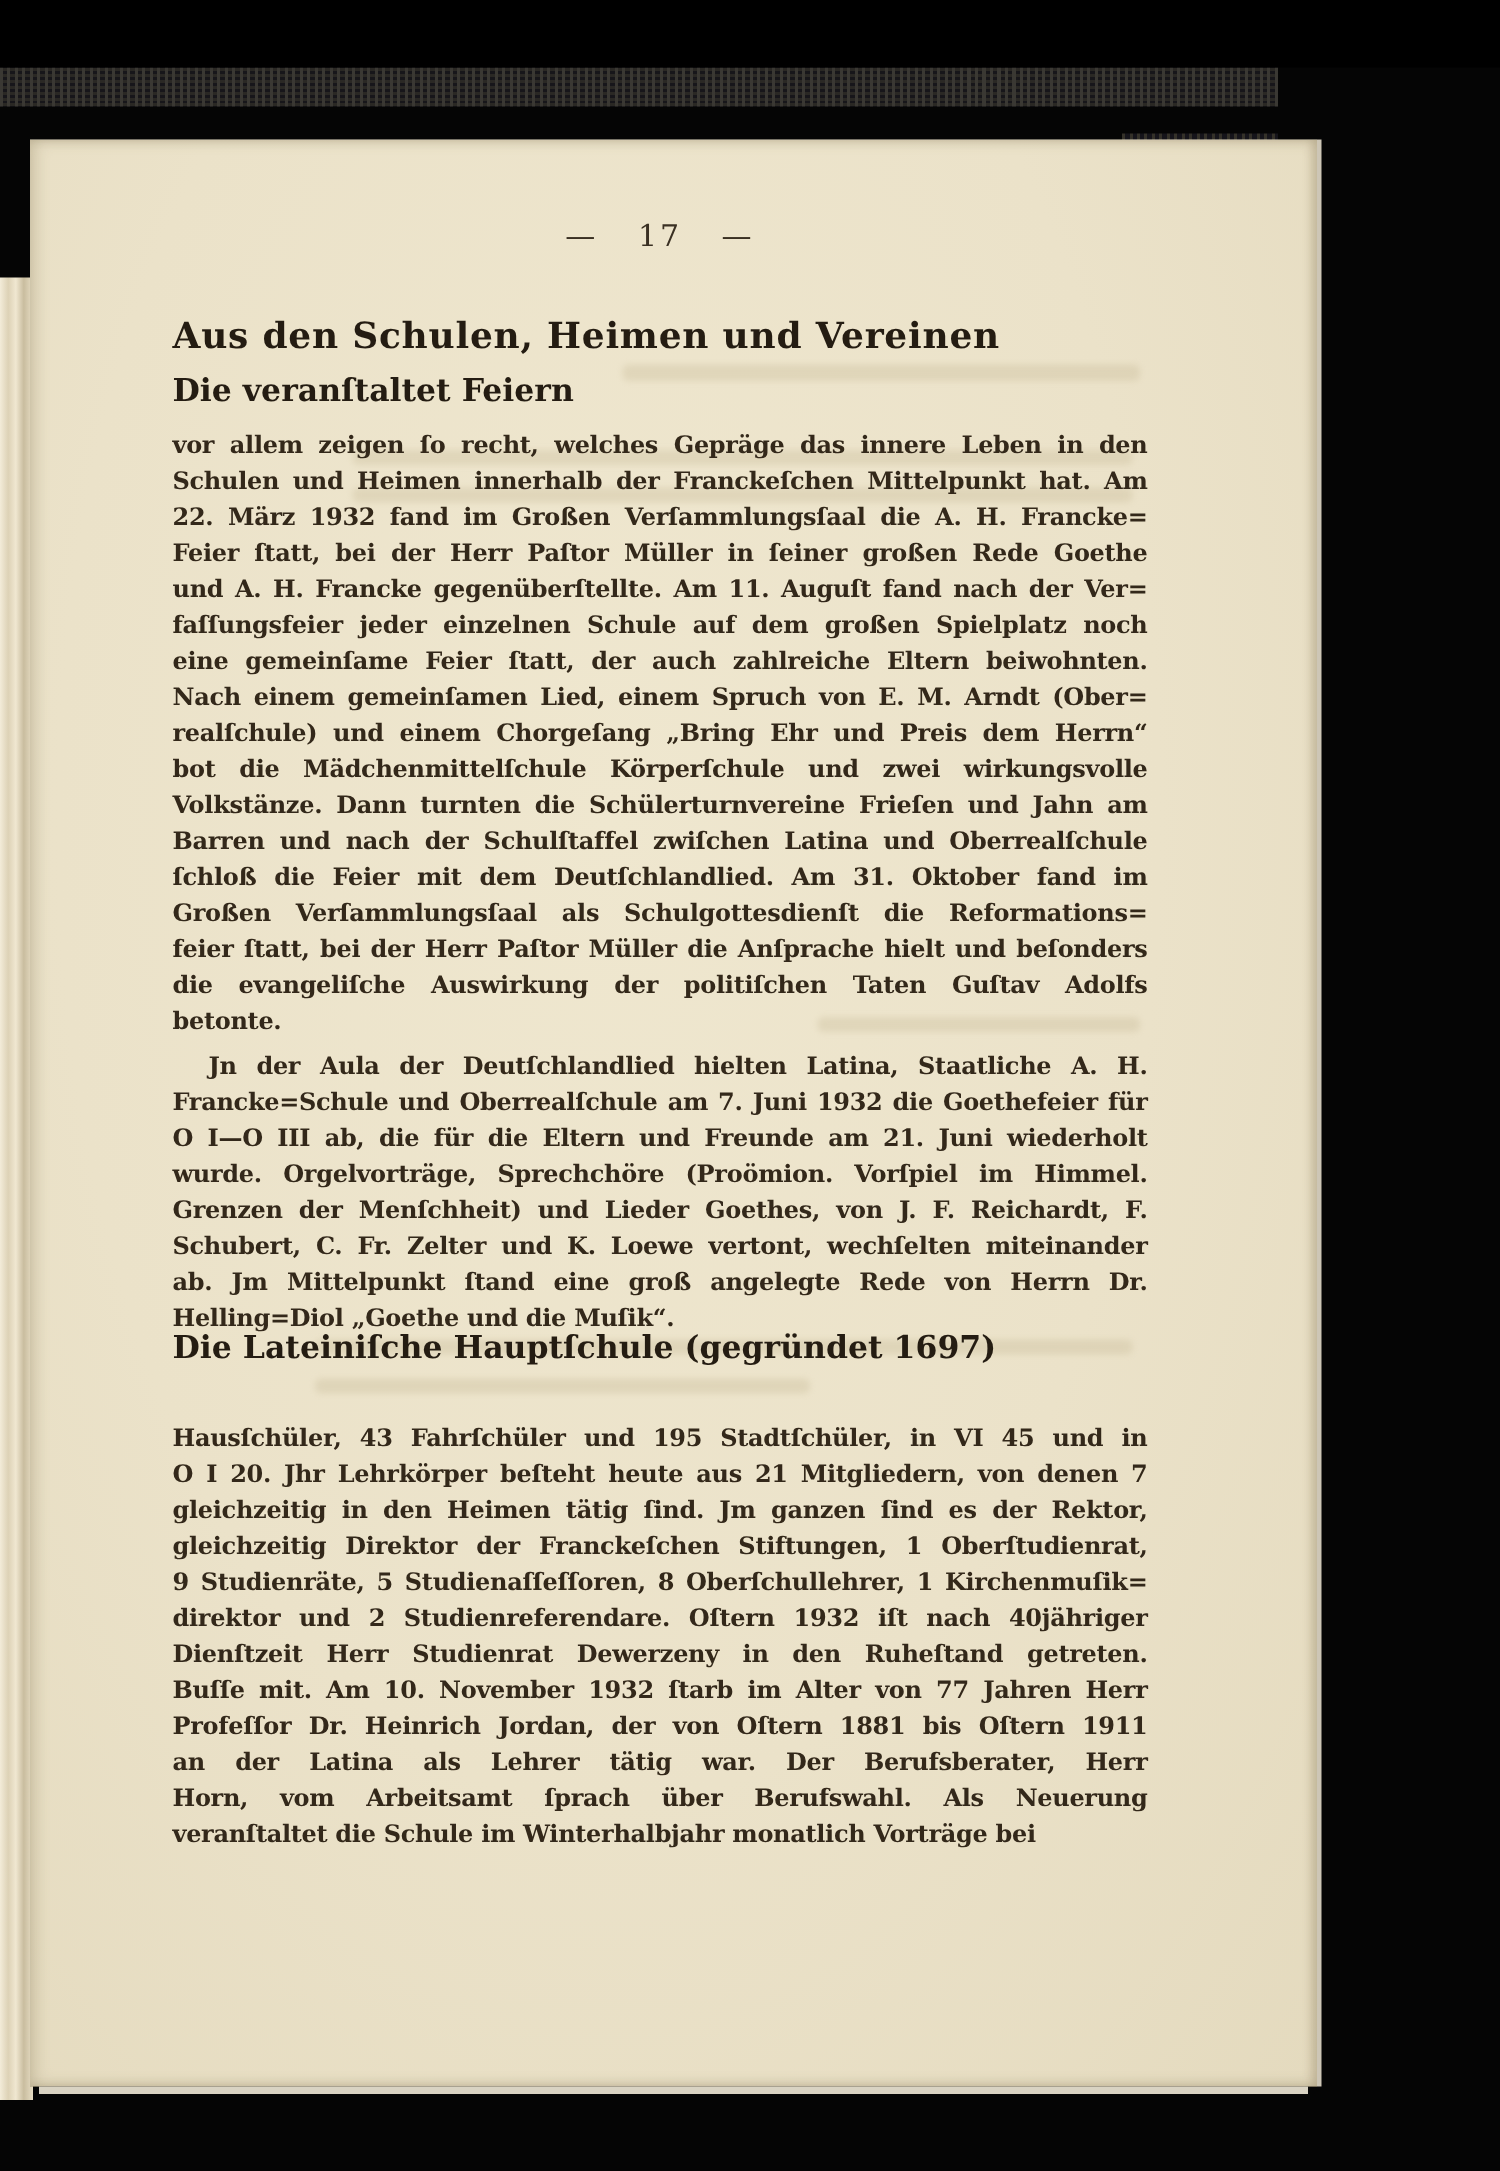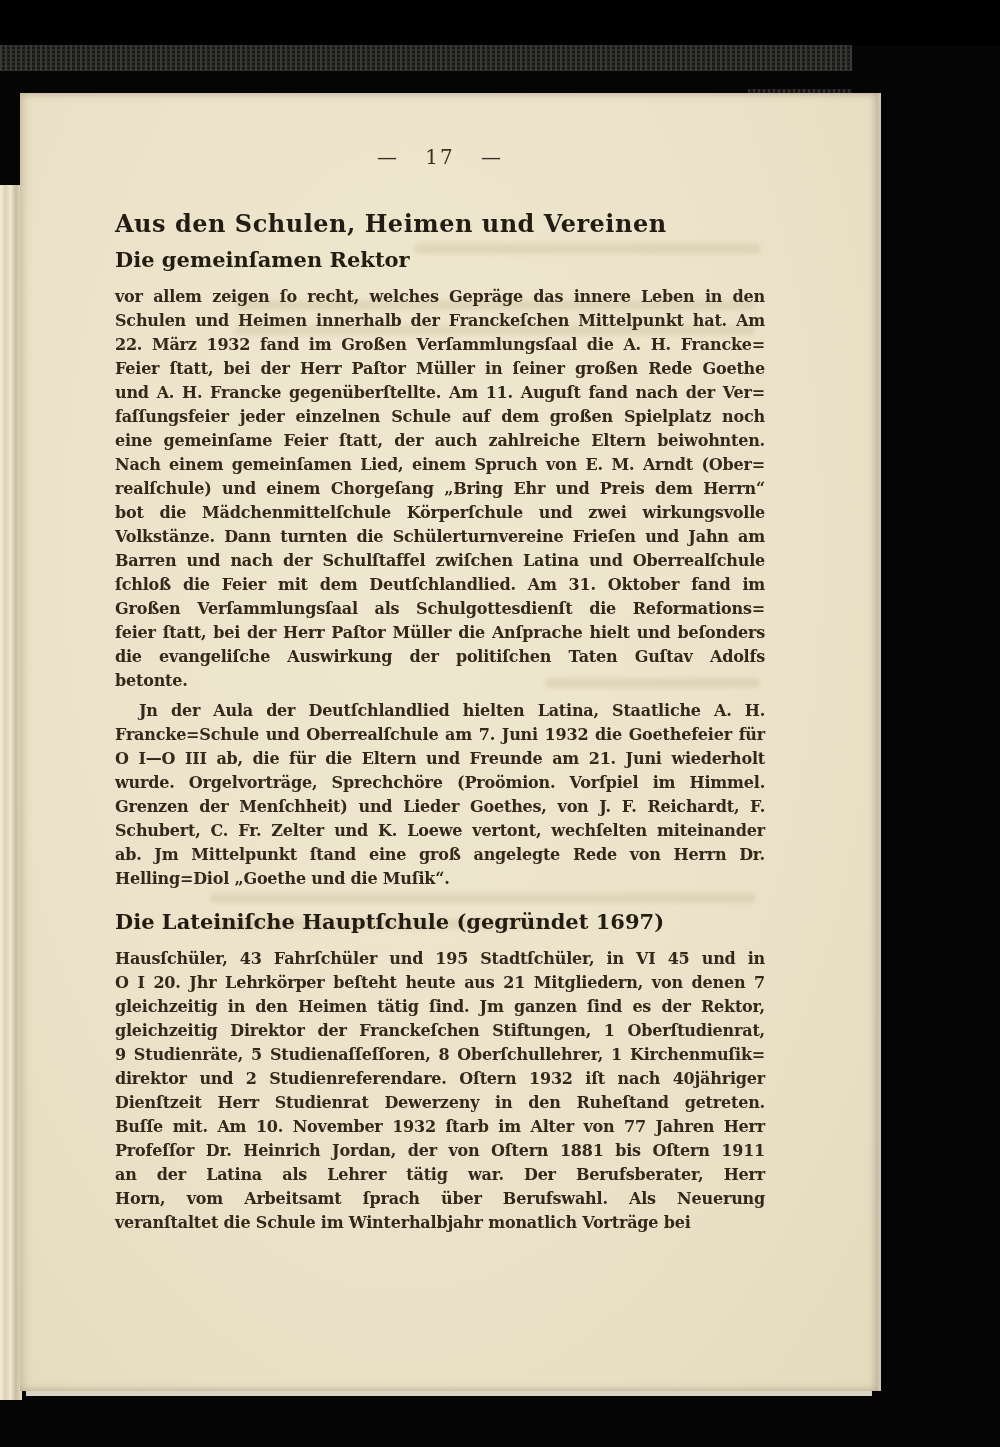--- a/index.html
+++ b/index.html
@@ -31,21 +31,21 @@
 
   .pageno{position:absolute;left:0;top:52px;width:650px;text-align:center;
     font-size:20px;color:#3a3023;letter-spacing:2px;word-spacing:18px;}
 
   .main-title{position:absolute;left:0;top:100px;width:650px;
     font-size:24px;font-weight:700;color:#241c12;white-space:nowrap;letter-spacing:.5px;}
 
   .sub-head{position:absolute;left:0;font-size:21px;font-weight:700;color:#241c12;white-space:nowrap;}
   .sub-head .suffix{font-weight:700;font-family:"DejaVu Serif",serif;}
   .sub-head-1{top:154px;}
-  .sub-head-2{top:816px;}
+  .sub-head-2{top:792px;}
 
   .para{position:absolute;left:0;width:650px;font-size:16px;font-weight:700;
     color:#33281a;letter-spacing:-.2px;}
   .para-1{top:192px;}
   .para-2{top:606px;}
   .para-3{top:854px;}
   .line{height:24px;line-height:24px;text-align:justify;text-align-last:justify;white-space:normal;}
   .line.last{text-align-last:left;}
   .line.indent{text-indent:24px;}
 
@@ -79,21 +79,21 @@
     <div class="ghost" style="left:525px;top:585px;width:215px;height:10px;"></div>
     <div class="ghost" style="left:190px;top:800px;width:545px;height:10px;"></div>
     <div class="ghost" style="left:190px;top:826px;width:330px;height:10px;"></div>
 
     <div class="content">
       <div class="pageno">—  17  —</div>
 
       <h1 class="main-title">Aus den Schulen, Heimen und Vereinen</h1>
 
       <div class="sub-head sub-head-1">
-        <span>Die gemeinſamen Rektor</span><span class="suffix"></span>
+        <span>Die veranſtaltet Feiern</span><span class="suffix"></span>
       </div>
 
       <div class="para para-1">
           <div class="line">vor allem zeigen ſo recht, welches Gepräge das innere Leben in den</div>
           <div class="line">Schulen und Heimen innerhalb der Franckeſchen Mittelpunkt hat.  Am</div>
           <div class="line">22. März 1932 fand im Großen Verſammlungsſaal die A. H. Francke=</div>
           <div class="line">Feier ſtatt, bei der Herr Paſtor Müller in ſeiner großen Rede Goethe</div>
           <div class="line">und A. H. Francke gegenüberſtellte.  Am 11. Auguſt fand nach der Ver=</div>
           <div class="line">faſſungsfeier jeder einzelnen Schule auf dem großen Spielplatz noch</div>
           <div class="line">eine gemeinſame Feier ſtatt, der auch zahlreiche Eltern beiwohnten.</div>

